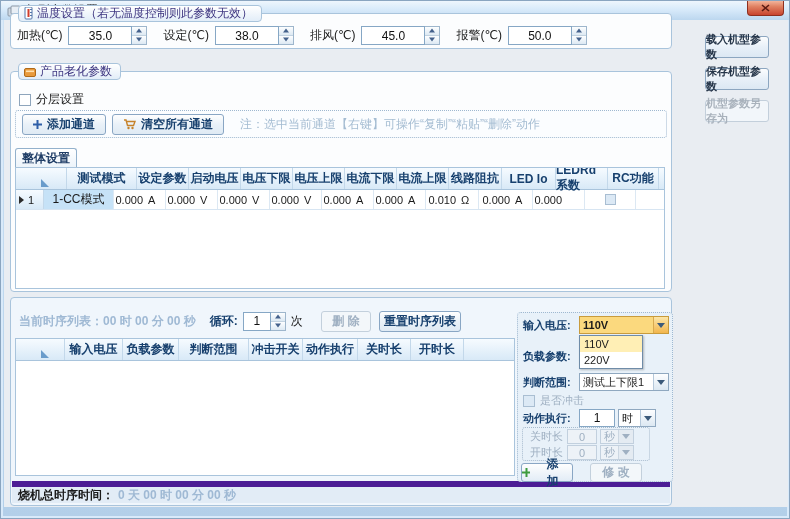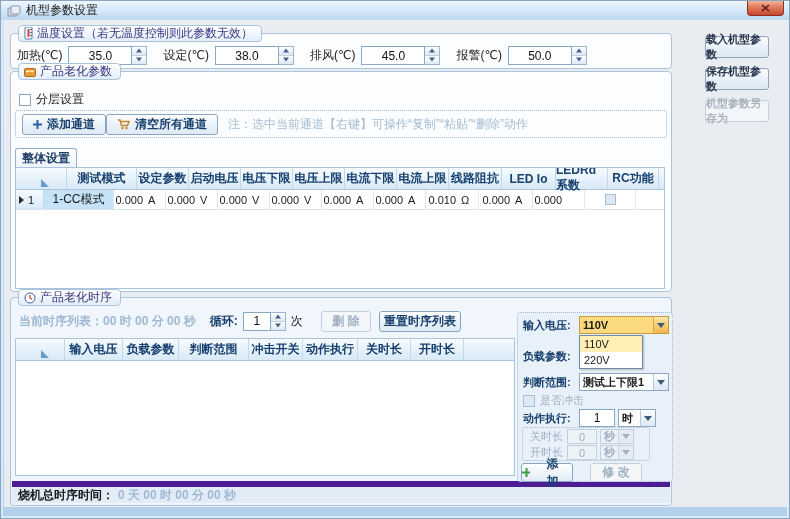--- a/index.html
+++ b/index.html
@@ -51,21 +51,21 @@
 
   .cb { width:12px; height:12px; border:1px solid #8ea5bc; background:#fff; display:inline-block; }
   .cb.dis { background:#dce9f5; border-color:#a9bed2; }
 
   .btn { height:21px; padding:0 10px; display:inline-flex; align-items:center; gap:5px;
     background:linear-gradient(180deg,#fefefe 0%,#e9f1f8 50%,#dfeaf4 100%);
     border:1px solid #89a6c4; border-radius:3px; cursor:pointer; color:#17406e; font-weight:bold; font-size:12px; }
   .btn.disabled { background:#f3f7fa; border-color:#c3d0dc; color:#9fb0c2; cursor:default; }
 
   .combo { display:flex; align-items:stretch; height:18px; border:1px solid #8fa8c0; background:#fff; }
-  .combo .val { flex:1; font-size:11px; line-height:16px; padding:0 3px; overflow:hidden; white-space:nowrap;font-weight:bold; }
+  .combo .val { flex:1; font-size:11px; line-height:16px; padding:0 3px; overflow:hidden; white-space:nowrap; }
   .combo .arrow { width:15px; border-left:1px solid #b5c8da;
     background:linear-gradient(180deg,#fdfeff,#dce8f2); display:flex; align-items:center; justify-content:center; cursor:pointer; }
   .combo .arrow i { border:4px solid transparent; border-top:5px solid #3c5a7a; margin-top:4px; }
   .combo.hl { background:#fbd97e; border-color:#c89b3c; }
   .combo.hl .val { font-weight:bold; }
   .combo.hl .arrow { background:linear-gradient(180deg,#fce6a8,#f2b64d); border-left-color:#d8a94e; }
   .combo.dis { background:#edf2f7; border-color:#c2d0de; }
   .combo.dis .val { color:#9fb0c2; }
   .combo.dis .arrow { background:#e4ebf2; border-left-color:#ccd7e2; }
   .combo.dis .arrow i { border-top-color:#9fb0c2; }
@@ -132,21 +132,21 @@
       </svg>
     </div>
   </div>
 
   <div class="content"></div>
 
   <div class="side-btn" style="top:35px">载入机型参数</div>
   <div class="side-btn" style="top:67px">保存机型参数</div>
   <div class="side-btn disabled" style="top:99px">机型参数另存为</div>
 
-  <div class="groupbox" style="left:9px; top:32px; width:662px; height:36px;">
+  <div class="groupbox" style="left:9px; top:12px; width:662px; height:36px;">
     <div class="legend">
       <svg width="9" height="13">
         <rect x="1" y="0" width="7" height="12" rx="1" fill="#ffffff" stroke="#5577aa"></rect>
         <rect x="3.5" y="2" width="2" height="8" fill="#d23c2a"></rect>
         <rect x="6" y="2" width="2" height="1" fill="#5577aa"></rect>
           <rect x="6" y="5" width="2" height="1" fill="#5577aa"></rect>
           <rect x="6" y="8" width="2" height="1" fill="#5577aa"></rect>
       </svg>
       <span>温度设置（若无温度控制则此参数无效）</span>
     </div>
@@ -185,21 +185,21 @@
         <rect x="2" y="4.5" width="8" height="1.6" fill="#ffe2b0"></rect>
       </svg>
       <span>产品老化参数</span>
     </div>
 
     <div style="position:absolute; left:8px; top:19px; display:flex; align-items:center; gap:5px;">
       <span class="cb"></span>
       <span>分层设置</span>
     </div>
 
-    <div class="dotted" style="position:absolute; left:4px; top:38px; width:652px; height:28px; display:flex; align-items:center; padding-left:6px; background:#fbfdff;">
+    <div class="dotted" style="position:absolute; left:4px; top:38px; width:652px; height:28px; display:flex; align-items:center; gap:6px; padding-left:6px; background:#fbfdff;">
       <div class="btn">
         <svg width="9" height="9">
           <rect x="3.5" y="0" width="2" height="9" fill="#2f5fa8"></rect>
             <rect x="0" y="3.5" width="9" height="2" fill="#2f5fa8"></rect>
         </svg>
         <span>添加通道</span>
       </div>
       <div class="btn">
         <svg width="13" height="11">
           <path d="M1 1 h2 l1.5 5.5 h6 l1.5-4 h-8" fill="none" stroke="#c6822a" stroke-width="1.4"></path>
@@ -275,27 +275,20 @@
           </div>
         <div class="gcell rc" style="width:51px">
             <span class="cb dis" style="width:11px;height:11px"></span>
           </div>
         <div class="gcell filler"></div>
       </div>
     </div>
   </div>
 
   <div class="groupbox blue" style="left:9px; top:296px; width:662px; height:209px;">
-    <div class="legend">
-      <svg width="12" height="12">
-        <circle cx="6" cy="6" r="5" fill="#ffffff" stroke="#4466aa"></circle>
-        <path d="M6 3 V6 L8.2 7.2" fill="none" stroke="#d23c2a" stroke-width="1.2"></path>
-      </svg>
-      <span>产品老化时序</span>
-    </div>
 
     <div style="position:absolute; left:8px; top:13px; width:442px; height:20px; display:flex; align-items:center;">
       <span class="dimtext">当前时序列表：</span>
       <span class="dimtext">00 时 00 分 00 秒</span>
       <span style="margin-left:14px; margin-right:5px; font-weight:bold; color:#17406e;">循环:</span>
       <input class="tinput" style="width: 28px;" value="1">
       <span class="spin">
           <i class="up"></i>
           <i class="dn"></i>
         </span>

